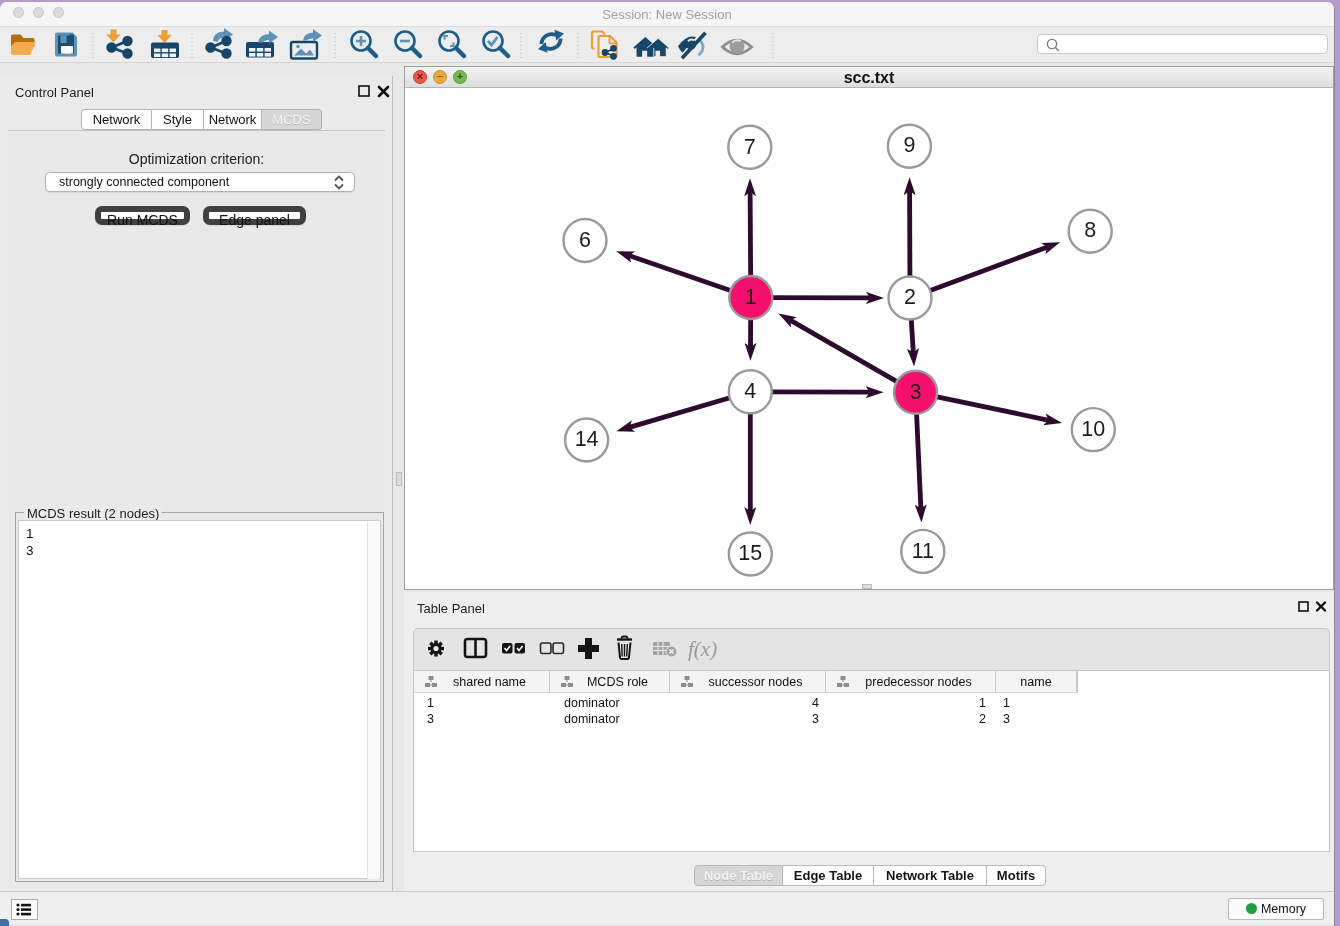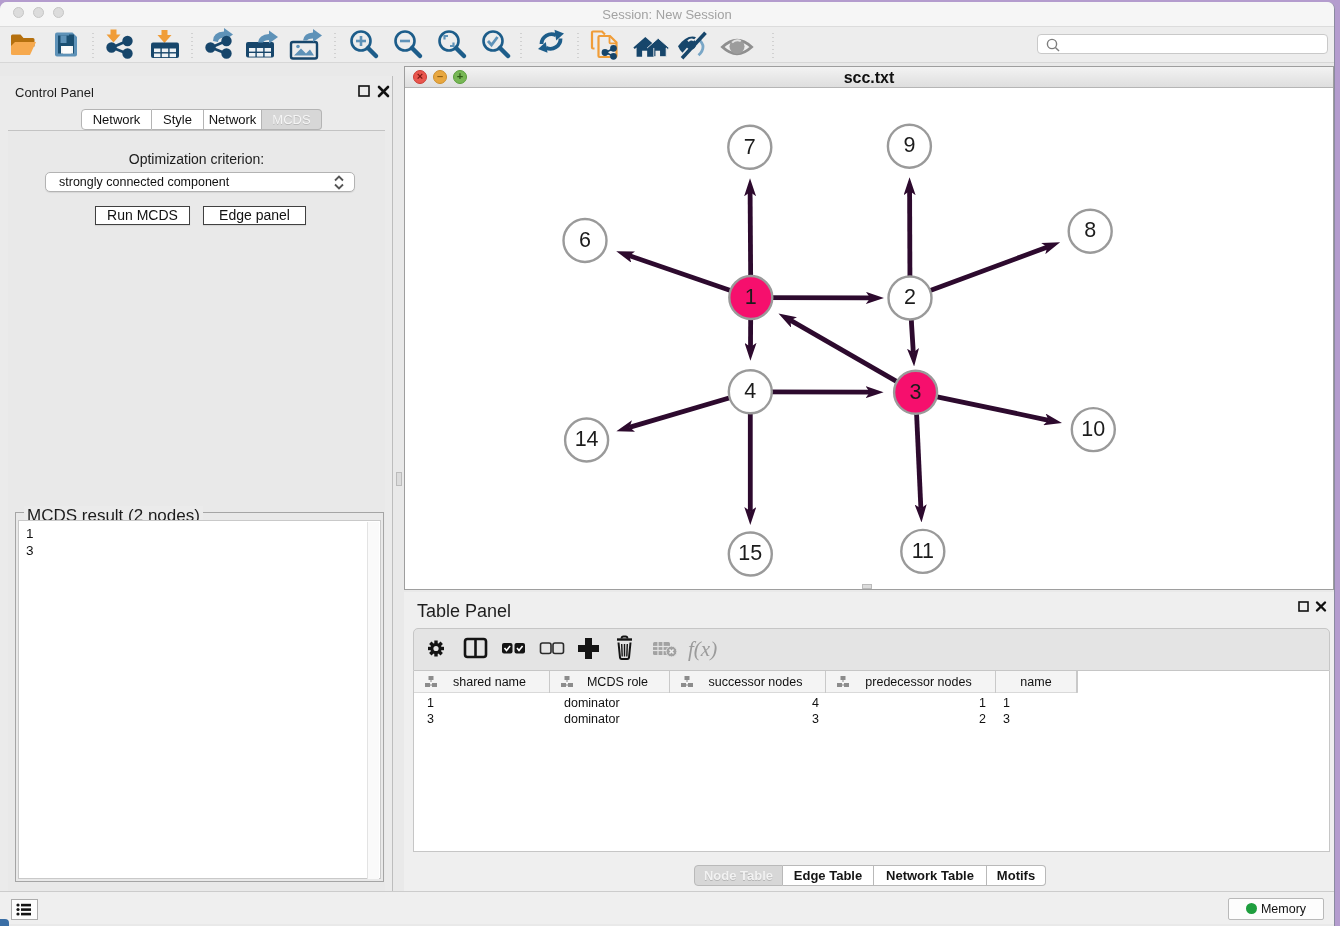--- a/index.html
+++ b/index.html
@@ -14,34 +14,34 @@
 #searchbox { position:absolute; left:1037px; top:7px; width:291px; height:20px; background:#fff; border:1px solid #c9c9c9; border-radius:4px; }
 #mainbg { position:absolute; left:0; top:61px; width:1334px; height:828px; background:#e9e9e9; }
 #statusbar { position:absolute; left:0; top:889px; width:1334px; height:33px; background:#efefef; border-top:1px solid #cccccc; }
 
 #cp { position:absolute; left:0; top:74px; width:393px; height:828px; background:#ebebeb; border-right:1px solid #bdbdbd; }
 #cp-title { position:absolute; left:15px; top:9px; font-size:13px; color:#1e1e1e; }
 .tab { position:absolute; top:33px; height:21px; background:#fff; border:1px solid #b4b4b4; border-left:none; font-size:13px; color:#111; text-align:center; line-height:19px; }
 #cp-inner { position:absolute; left:8px; top:54px; width:377px; height:766px; border-top:1px solid #c3c3c3; background:#e9e9e9; }
 #opt-label { position:absolute; left:0; top:75px; width:393px; text-align:center; font-size:14px; color:#1c1c1c; }
 #dropdown { position:absolute; left:45px; top:96px; width:310px; height:20px; background:#fff; border:1px solid #b3b3b3; border-radius:5px; font-size:12.5px; color:#111; line-height:18px; padding-left:13px; box-shadow:0 1px 1px rgba(0,0,0,0.08); }
-.btn { position:absolute; top:130px; height:19px; background:#fff; border:1px solid #404040; border-radius:0; font-size:14px; color:#111; text-align:center; line-height:17px; box-shadow:0 1px 1px rgba(0,0,0,0.08); }
+.btn { position:absolute; top:130px; height:19px; background:#fff; border:6px solid #404040; border-radius:7px; font-size:14px; color:#111; text-align:center; line-height:17px; box-shadow:0 1px 1px rgba(0,0,0,0.08); }
 #fieldset { position:absolute; left:15px; top:436px; width:369px; height:370px; border:1px solid #a5a5a5; }
-#fs-legend { position:absolute; left:8px; top:-7px; background:#ebebeb; padding:0 3px; font-size:17px; color:#1c1c1c; }
+#fs-legend { position:absolute; left:8px; top:-7px; background:#ebebeb; padding:0 3px; font-size:13px; color:#1c1c1c; }
 #fs-white { position:absolute; left:2px; top:7px; width:363px; height:359px; background:#fff; border:1px solid #c9c9c9; font-size:13.5px; color:#111; line-height:17px; padding:4px 0 0 7px; }
 #fs-scroll { position:absolute; right:1px; top:1px; width:12px; height:357px; background:#fafafa; border-left:1px solid #e3e3e3; }
 
 #net { position:absolute; left:404px; top:64px; width:930px; height:524px; background:#fff; border:1px solid #9e9e9e; }
 #net-head { position:absolute; left:0; top:0; width:928px; height:21px; background:linear-gradient(#f3f3f3,#dedede); border-bottom:1px solid #b5b5b5; }
 .gl { position:absolute; top:3px; width:14px; height:14px; border-radius:50%; }
 .glyph { position:absolute; top:0; width:14px; height:14px; line-height:13px; text-align:center; font-size:11px; font-weight:700; }
 #net-title { position:absolute; top:2px; width:100%; text-align:center; font-size:16px; font-weight:700; color:#111; }
 
 #tp { position:absolute; left:404px; top:590px; width:930px; height:299px; background:#efefef; }
-#tp-title { position:absolute; left:13px; top:9px; font-size:18px; color:#1e1e1e; }
+#tp-title { position:absolute; left:13px; top:9px; font-size:13px; color:#1e1e1e; }
 #tp-toolbar { position:absolute; left:9px; top:36px; width:917px; height:43px; background:#e4e4e4; border:1px solid #c6c6c6; border-radius:5px 5px 0 0; }
 #tp-table { position:absolute; left:9px; top:79px; width:917px; height:181px; background:#fff; border:1px solid #c6c6c6; border-top:none; }
 #tp-header { position:absolute; left:0; top:0; width:664px; height:22px; background:#f4f4f4; border-bottom:1px solid #d9d9d9; border-right:1px solid #c9c9c9; }
 .th { position:absolute; top:0; height:22px; border-right:1px solid #c9c9c9; font-size:12.5px; color:#111; }
 .th span { position:absolute; top:4px; width:100%; text-align:center; }
 .td { position:absolute; font-size:12.5px; color:#111; }
 
 .seg { position:absolute; top:273px; height:21px; background:#fff; border:1px solid #b9b9b9; border-left:none; font-size:13px; font-weight:600; color:#151515; text-align:center; line-height:20px; }
 #memory { position:absolute; left:1228px; top:6px; width:96px; height:22px; background:#fdfdfd; border:1px solid #b9b9b9; border-radius:2px; font-size:12.5px; color:#111; text-align:center; line-height:21px; }
 #listbtn { position:absolute; left:11px; top:7px; width:27px; height:21px; background:#fdfdfd; border:1px solid #adadad; }

